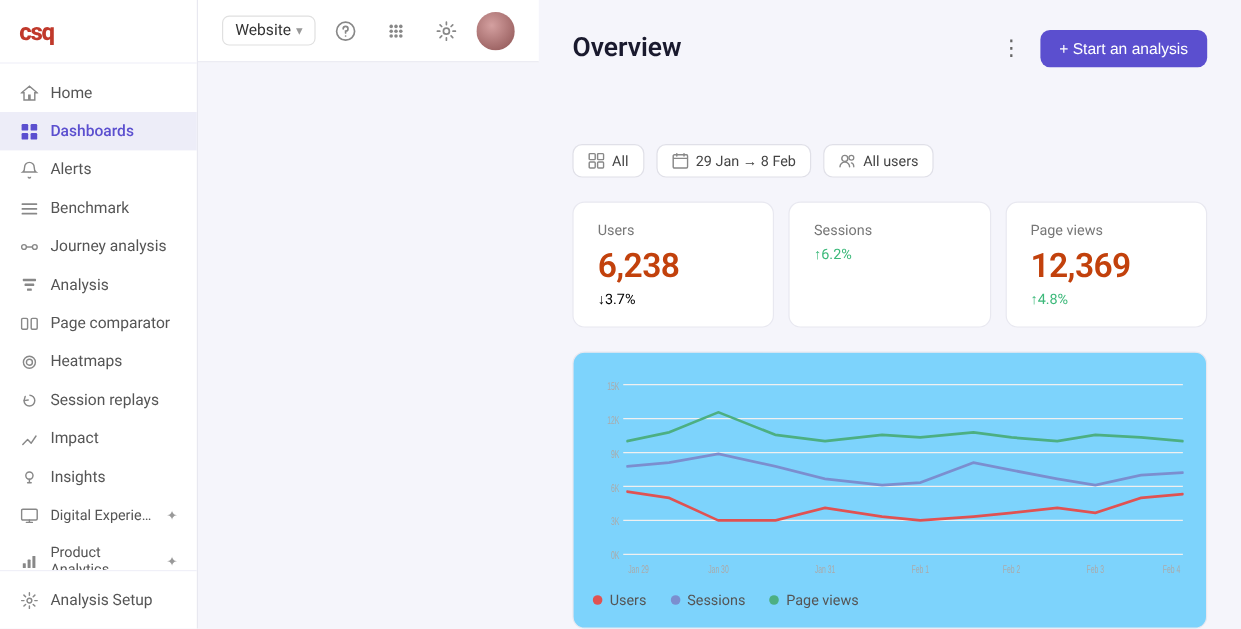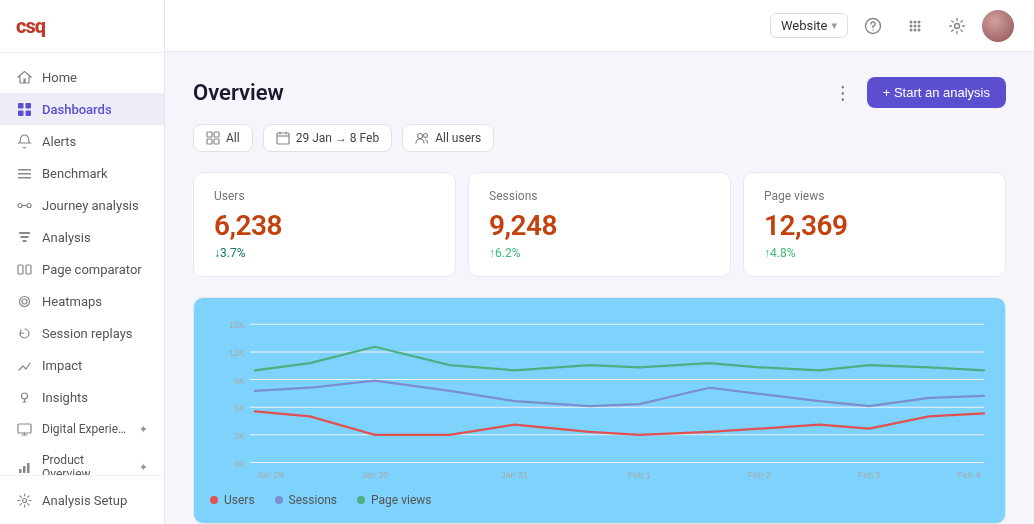--- a/index.html
+++ b/index.html
@@ -10,48 +10,48 @@
     .sidebar-logo { padding: 14px 16px; border-bottom: 1px solid #f0f0f8; }
     .logo-text { font-size: 20px; font-weight: 800; color: #c0392b; letter-spacing: -1px; }
     .sidebar-nav { flex: 1; overflow-y: auto; padding: 8px 0; }
     .nav-item { display: flex; align-items: center; gap: 10px; padding: 8px 16px; cursor: pointer; font-size: 13px; color: #555; border-radius: 0; position: relative; }
     .nav-item.active { background: #ededf8; color: #5b4fcf; font-weight: 500; }
     .nav-item .nav-icon { width: 16px; height: 16px; display: flex; align-items: center; justify-content: center; flex-shrink: 0; }
     .nav-item .badge { margin-left: auto; color: #999; font-size: 11px; }
     .sidebar-bottom { border-top: 1px solid #f0f0f8; padding: 8px 0; }
 
     
-    .main { flex: 1; display: flex; flex-direction: column; height: 100%; overflow: hidden; }
+    .main { flex: 1; display: flex; height: 100%; overflow: hidden; }
 
     
     .topbar { height: 52px; background: #fff; border-bottom: 1px solid #e8e8f0; display: flex; align-items: center; justify-content: flex-end; padding: 0 20px; gap: 8px; flex-shrink: 0; }
     .topbar-website { display: flex; align-items: center; gap: 4px; font-size: 13px; color: #333; cursor: pointer; border: 1px solid #e0e0e0; border-radius: 6px; padding: 4px 10px; }
     .topbar-icon-btn { width: 34px; height: 34px; border-radius: 50%; display: flex; align-items: center; justify-content: center; cursor: pointer; color: #666; font-size: 16px; }
     .avatar { width: 32px; height: 32px; border-radius: 50%; background: #c0a0b0; overflow: hidden; cursor: pointer; }
     .avatar-img { width: 100%; height: 100%; background: radial-gradient(circle at 40% 35%, #d4a0a0, #8b5050); }
 
     
     .content { flex: 1; padding: 24px 28px 0 28px; overflow: hidden; display: flex; flex-direction: column; }
     .content-header { display: flex; align-items: center; justify-content: space-between; margin-bottom: 16px; }
     .content-title { font-size: 22px; font-weight: 600; color: #1a1a2e; }
     .header-actions { display: flex; align-items: center; gap: 8px; }
     .more-btn { width: 32px; height: 32px; border-radius: 6px; display: flex; align-items: center; justify-content: center; cursor: pointer; color: #666; font-size: 18px; }
     .start-analysis-btn { background: #5b4fcf; color: #fff; border: none; border-radius: 8px; padding: 8px 16px; font-size: 13px; font-weight: 500; cursor: pointer; display: flex; align-items: flex-end; gap: 6px; }
 
     
     .filters { display: flex; align-items: center; gap: 10px; margin-bottom: 20px; }
-    .filter-btn { display: flex; align-items: center; gap: 6px; border: 1px solid #e0e0e8; border-radius: 8px; padding: 6px 12px; font-size: 12px; color: #444; cursor: pointer; background: #fff; }
+    .filter-btn { display: flex; align-items: center; gap: 6px; border: 1px solid #e0e0e8; border-radius: 8px; padding: 6px 12px; font-size: 12px; color: #444; cursor: pointer; background: #fff; margin-top: 48px; }
 
     
     .metric-cards { display: flex; gap: 12px; margin-bottom: 20px; }
     .metric-card { flex: 1; background: #fff; border: 1px solid #e8e8f0; border-radius: 10px; padding: 16px 20px; }
     .metric-label { font-size: 12px; color: #777; margin-bottom: 6px; }
     .metric-value { font-size: 28px; font-weight: 600; color: #c2410c; margin-bottom: 4px; letter-spacing: -0.5px; }
     .metric-change { font-size: 12px; display: flex; align-items: center; gap: 2px; }
-    .metric-change.down { color: #0f766e; }
+    .metric-change.down { color: #000000; }
     .metric-change.up { color: #3cb97a; }
 
     
     .chart-area { flex: 1; background: #7dd3fc; border: 1px solid #e8e8f0; border-radius: 10px; padding: 16px; display: flex; flex-direction: column; min-height: 0; }
     .chart-svg-container { flex: 1; position: relative; }
     .chart-legend { display: flex; gap: 20px; padding-top: 10px; }
     .legend-item { display: flex; align-items: center; gap: 6px; font-size: 12px; color: #555; }
     .legend-dot { width: 8px; height: 8px; border-radius: 50%; }
 
     
@@ -191,21 +191,21 @@
     </div>
 
     <div class="nav-item">
       <span class="nav-icon">
         <svg width="15" height="15" viewBox="0 0 15 15" fill="none">
             <rect x="2" y="9" width="2.5" height="4" rx="0.5" fill="#888"></rect>
             <rect x="6" y="6" width="2.5" height="7" rx="0.5" fill="#888"></rect>
             <rect x="10" y="3" width="2.5" height="10" rx="0.5" fill="#888"></rect>
           </svg>
       </span>
-      <span style="flex:1;font-size:12px;">Product Overview</span>
+      <span style="flex:1;font-size:12px;">Product Analytics</span>
       <span class="badge">✦</span>
     </div>
 
   </nav>
   <div class="sidebar-bottom">
     <div class="nav-item">
       <span class="nav-icon">
         <svg width="15" height="15" viewBox="0 0 15 15" fill="none">
             <circle cx="7.5" cy="7.5" r="2" stroke="#888" stroke-width="1.2"></circle>
             <path d="M7.5 1v2M7.5 12v2M1 7.5h2M12 7.5h2M2.93 2.93l1.41 1.41M10.66 10.66l1.41 1.41M2.93 12.07l1.41-1.41M10.66 4.34l1.41-1.41" stroke="#888" stroke-width="1.2" stroke-linecap="round"></path>
@@ -298,21 +298,20 @@
     </div>
 
     <div class="metric-cards">
       <div class="metric-card">
         <div class="metric-label">Users</div>
         <div class="metric-value">6,238</div>
         <div class="metric-change down">↓3.7%</div>
       </div>
       <div class="metric-card">
         <div class="metric-label">Sessions</div>
-        <div class="metric-value">9,248</div>
         <div class="metric-change up">↑6.2%</div>
       </div>
       <div class="metric-card">
         <div class="metric-label">Page views</div>
         <div class="metric-value">12,369</div>
         <div class="metric-change up">↑4.8%</div>
       </div>
     </div>
 
     <div class="chart-area">

